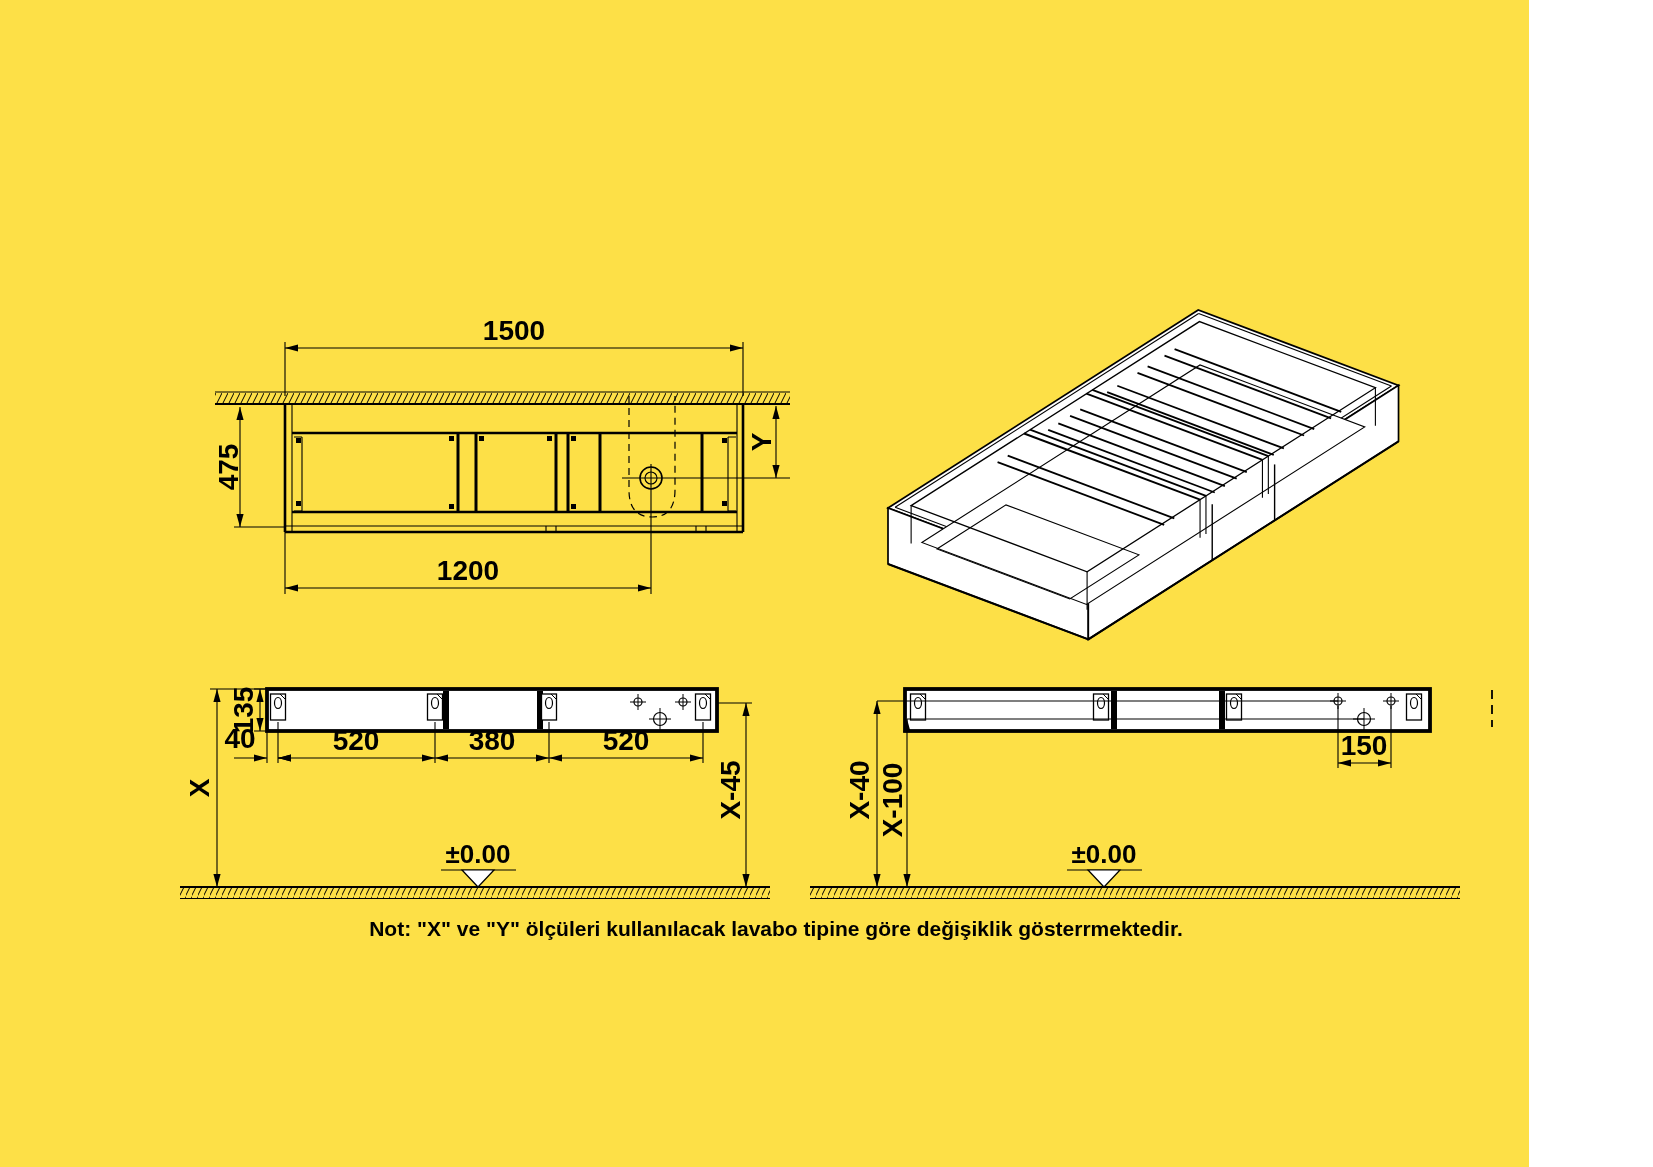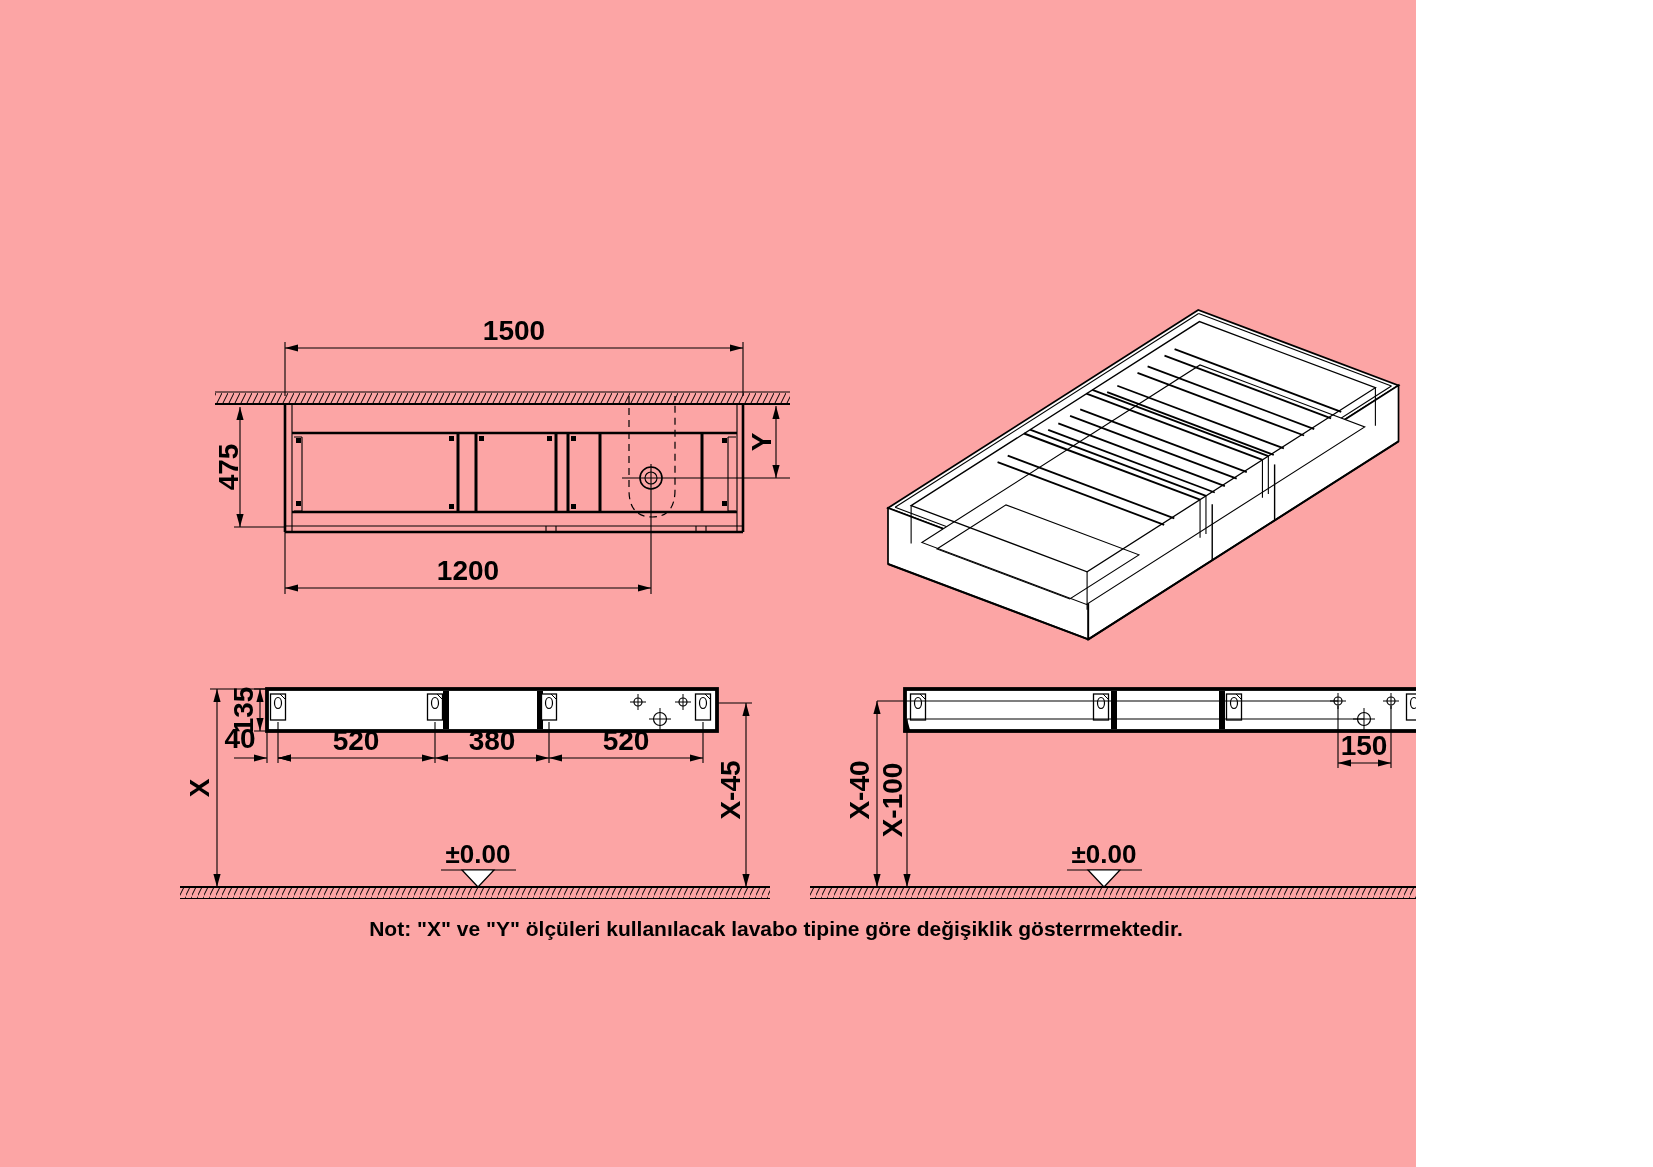--- a/index.html
+++ b/index.html
@@ -1,16 +1,16 @@
 <!DOCTYPE html>
 <html><head>
 <meta charset="utf-8">
 <style>
   html,body{margin:0;padding:0;background:#fff;}
-  #stage{position:relative;width:1416px;height:1167px;background:#fca5a5;overflow:hidden;}
+  #stage{position:relative;width:1529px;height:1167px;background:#fde047;overflow:hidden;}
   svg{display:block;}
   .ln{stroke:#000;fill:none;stroke-width:1.6;}
   .thk{stroke:#000;fill:none;stroke-width:2.6;}
   .thin{stroke:#000;fill:none;stroke-width:1.1;}
   .dim{stroke:#000;fill:none;stroke-width:1.1;}
   .pnl{stroke:#000;fill:#fff;stroke-width:3.8;}
   .dash{stroke:#000;fill:none;stroke-width:1.2;stroke-dasharray:7 5;}
   text{font-family:"Liberation Sans",sans-serif;font-weight:bold;font-size:28px;fill:#000;}
   .sm{font-size:26px;}
   .note-t{font-size:21px;}

